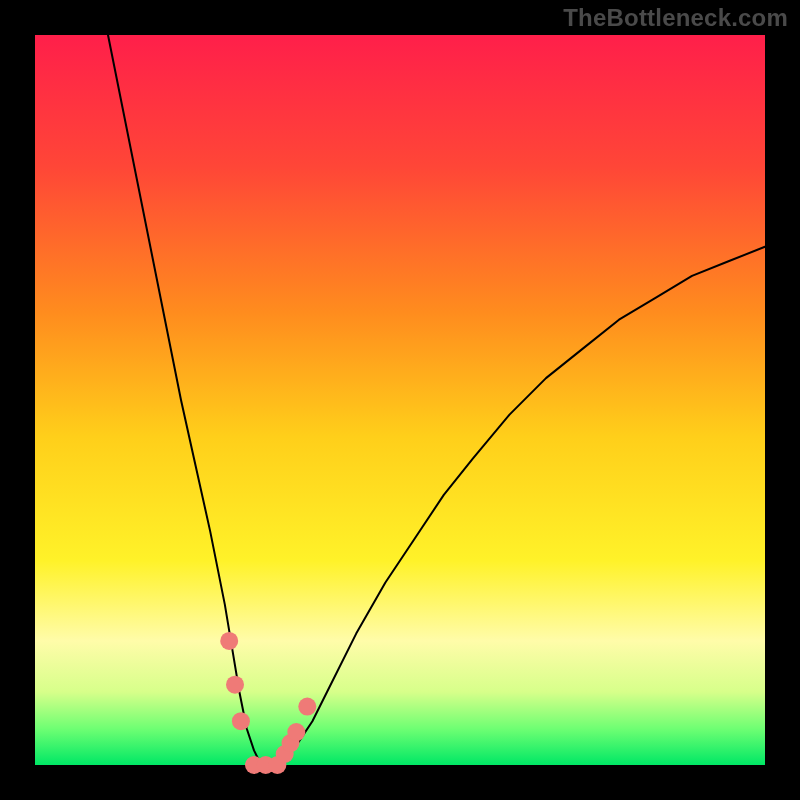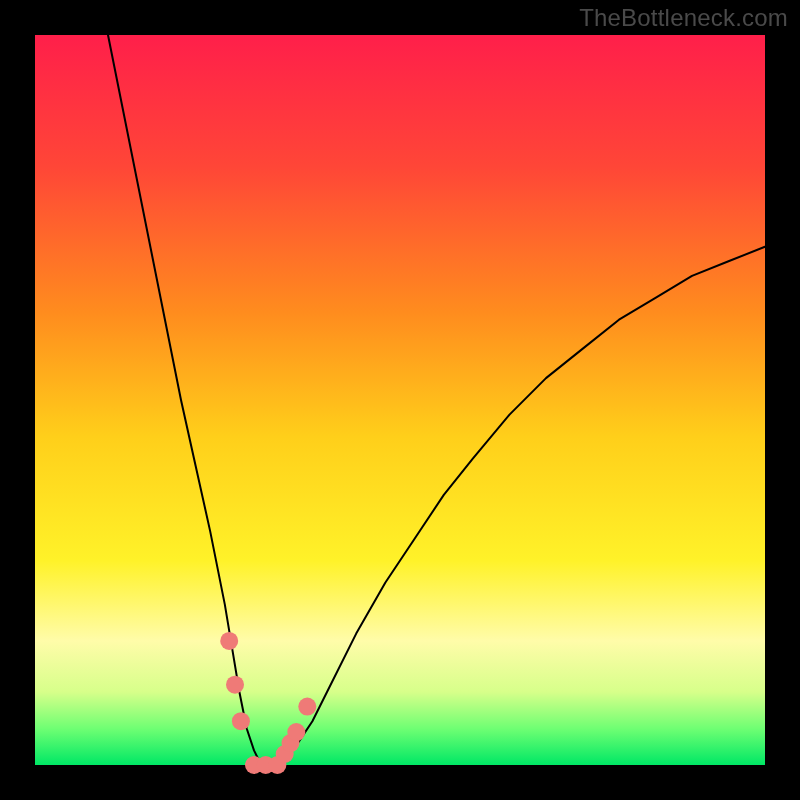--- a/index.html
+++ b/index.html
@@ -15,21 +15,21 @@
     position: relative;
     width: 800px;
     height: 800px;
     background: #000;
   }
   .watermark {
     position: absolute;
     top: 4px;
     right: 12px;
     font-size: 24px;
-    font-weight: 400;
+    font-weight: 700;
     color: #4a4a4a;
     letter-spacing: 0.2px;
   }
   svg {
     display: block;
   }
 </style>
 </head>
 <body>
 

